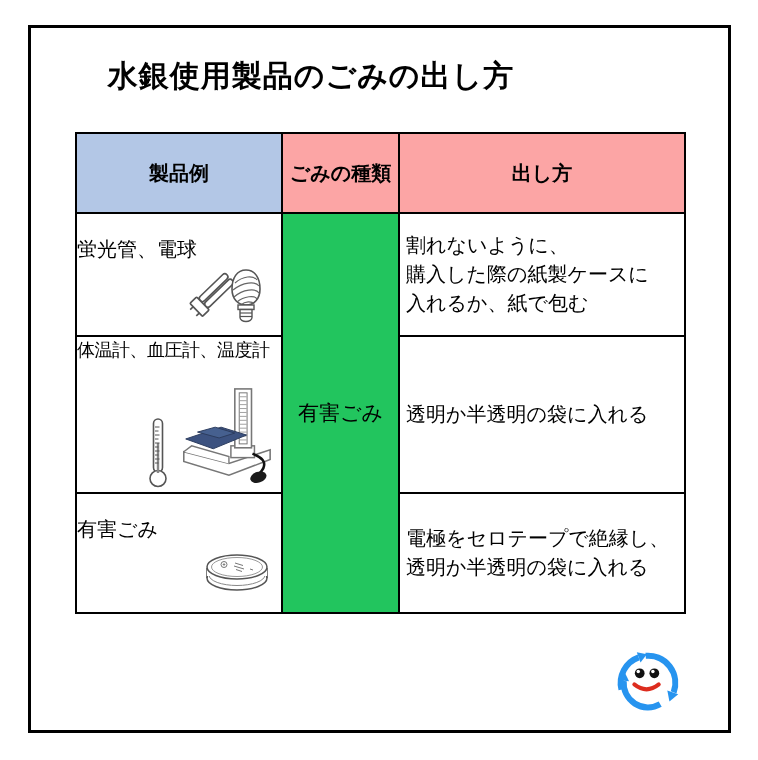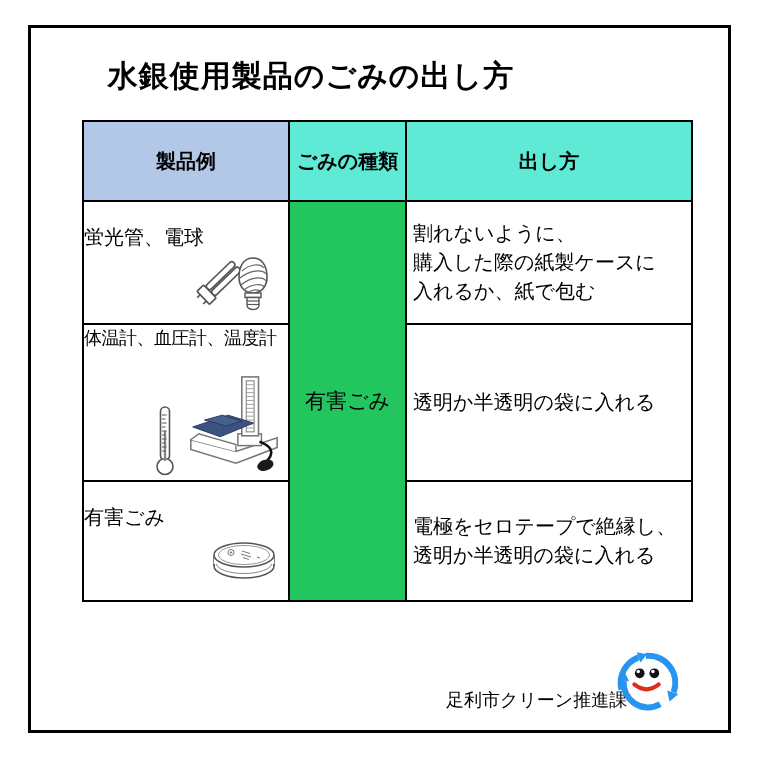--- a/index.html
+++ b/index.html
@@ -3,29 +3,29 @@
 <meta charset="utf-8">
 <style>
   * { margin:0; padding:0; box-sizing:border-box; }
   html,body { width:758px; height:760px; background:#fff;
     font-family:"Liberation Sans", sans-serif; color:#000; }
   .page { position:relative; width:758px; height:760px; background:#fff; overflow:hidden; }
   .frame { position:absolute; left:28px; top:25px; width:703px; height:708px;
     border:3px solid #000; background:#fff; }
   .title { position:absolute; left:0; top:56px; width:622px; text-align:center;
     font-size:30px; font-weight:bold; letter-spacing:1px; }
-  table.disposal { position:absolute; left:75px; top:120px; border-collapse:collapse;
-    table-layout:fixed;margin-left:7px; }
+  table.disposal { position:absolute; left:75px; top:132px; border-collapse:collapse;
+    table-layout:fixed; }
   table.disposal th, table.disposal td { border:2px solid #000; }
   col.c1 { width:206px; } col.c2 { width:117px; } col.c3 { width:286px; }
   tr.hrow { height:80px; }
   tr.r1 { height:123px; } tr.r2 { height:157px; } tr.r3 { height:120px; }
   th { font-size:20px; font-weight:bold; text-align:center; vertical-align:middle; }
   .th-blue { background:#b3c7e6; }
-  .th-orange { background:#5eead4; }
+  .th-orange { background:#fca5a5; }
   td.product-cell { position:relative; vertical-align:top; }
   .product-label { font-size:20px; padding-top:22px; }
   .product-label.tight { font-size:18px; padding-top:1px; letter-spacing:-0.5px; }
   td.waste-cell { text-align:center; vertical-align:middle; font-size:21px; background:#22c55e; }
   td.method-cell { vertical-align:middle; font-size:20px; line-height:29px;
     padding-left:6px; padding-right:6px; white-space:pre-line; text-align:left; }
   .icon { position:absolute; }
   .footer-dept { position:absolute; left:446px; top:688px; font-size:18px; }
   .footer-logo { position:absolute; left:609px; top:644px; width:78px; height:78px; }
 </style>
@@ -150,21 +150,20 @@
               <line x1="47" y1="19" x2="50" y2="20"></line>
             </g>
           </svg>
         </td>
         <td class="method-cell">電極をセロテープで絶縁し、
 透明か半透明の袋に入れる</td>
       </tr>
     </tbody>
   </table>
 
-  <div class="footer-dept">足利市クリーン推進課</div>
 
   <svg class="footer-logo" viewBox="0 0 80 80">
     <g stroke="#2794ef" stroke-width="6.2" fill="none">
       <path d="M12.8,46.8 A28,28 0 0 1 30.4,13.7"></path>
       <path d="M37.6,12.1 A28,28 0 0 1 66.3,49.6"></path>
       <path d="M52.5,61.7 A25,25 0 0 1 15.1,37.8"></path>
     </g>
     <g fill="#2794ef">
       <polygon points="32.3,18.9 28.5,8.5 38.9,10.6"></polygon>
       <polygon points="71,51.6 59.8,47.6 62,59"></polygon>

